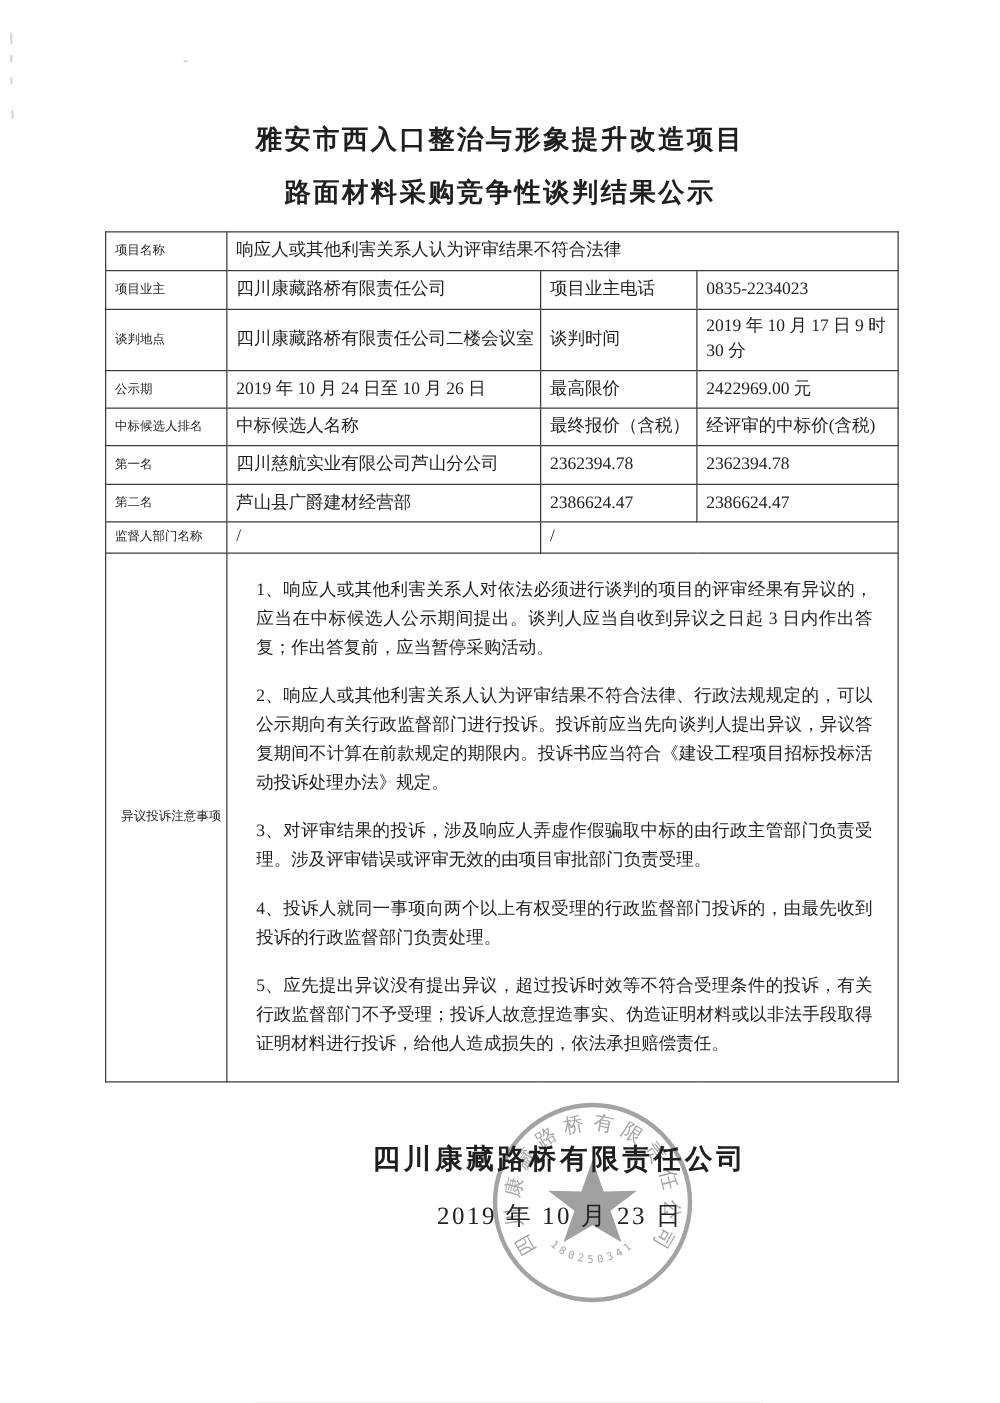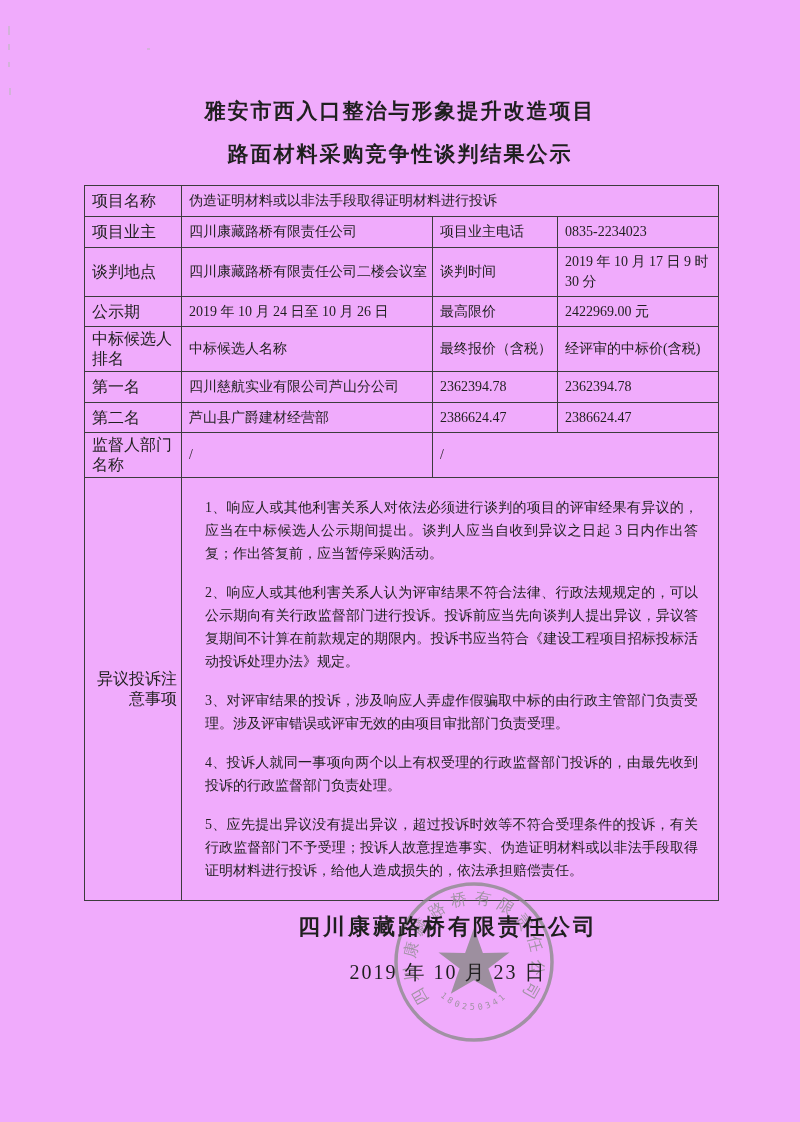--- a/index.html
+++ b/index.html
@@ -1,20 +1,20 @@
 <!DOCTYPE html>
 <html><head>
 <meta charset="utf-8">
 <style>
   html,body{margin:0;padding:0;background:#e8e8e8;}
   .page{
     position:relative;
     width:800px;height:1122px;
     margin:0 auto;
-    background:#f0abfc;
+    background:#ffffff;
     font-family:"Liberation Serif","DejaVu Serif",serif;
     color:#1f1f1f;
     overflow:hidden;
   }
   
   .speck{position:absolute;background:#b9b9b9;opacity:.55;}
   .sp1{left:8px;top:26px;width:2px;height:9px;}
   .sp2{left:8px;top:44px;width:2px;height:6px;}
   .sp3{left:8px;top:62px;width:2px;height:5px;}
   .sp4{left:9px;top:88px;width:2px;height:7px;}
@@ -29,21 +29,21 @@
     width:634px;border-collapse:collapse;table-layout:fixed;
     font-size:14px;
   }
   table.doc td{
     border:1px solid #3c3c3c;
     padding:2px 4px 2px 7px;
     vertical-align:middle;
     line-height:20px;
     overflow:hidden;
   }
-  td.lbl{font-size:16px;padding-left:4px;padding-right:0;}
+  td.lbl{font-size:10px;padding-left:4px;padding-right:0;}
   td.notes-label{text-align:right;vertical-align:middle;}
   td.notes-cell{vertical-align:top;padding:5px 8px 4px 11px;}
   .note-p{margin:16px;line-height:23px;text-align:justify;}
 
   .sig-block{position:absolute;left:96px;top:912px;width:704px;text-align:center;}
   .sig-company{font-size:22px;font-weight:bold;letter-spacing:3px;}
   .sig-date{font-size:20px;margin-top:17px;letter-spacing:2px;}
 
   .seal{position:absolute;left:392px;top:880px;width:164px;height:164px;opacity:.8;}
   .sig-text-layer{position:relative;z-index:2;}
@@ -67,21 +67,21 @@
   <table class="doc">
     <colgroup>
       <col style="width:97px">
         <col style="width:251px">
         <col style="width:125px">
         <col style="width:161px">
     </colgroup>
     <tbody>
       <tr style="height:31px">
         <td class="lbl">项目名称</td>
-        <td colspan="3">伪造证明材料或以非法手段取得证明材料进行投诉</td>
+        <td colspan="3">响应人或其他利害关系人认为评审结果不符合法律</td>
       </tr>
       <tr style="height:31px">
         <td class="lbl">项目业主</td>
         <td>四川康藏路桥有限责任公司</td>
         <td>项目业主电话</td>
         <td>0835-2234023</td>
       </tr>
       <tr style="height:49px">
         <td class="lbl">谈判地点</td>
         <td>四川康藏路桥有限责任公司二楼会议室</td>

